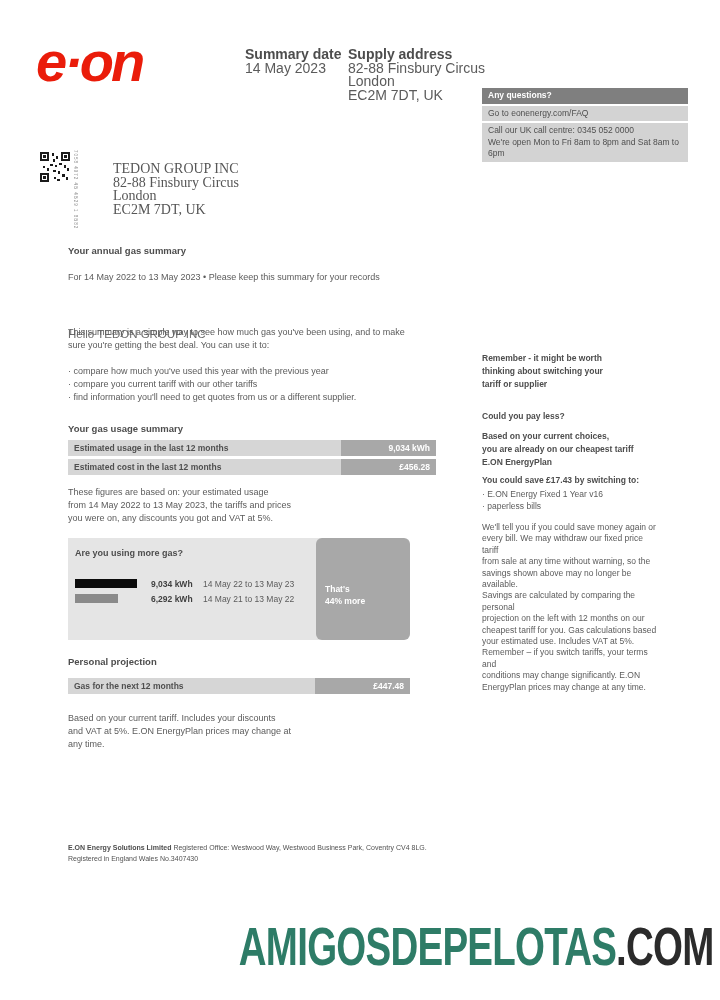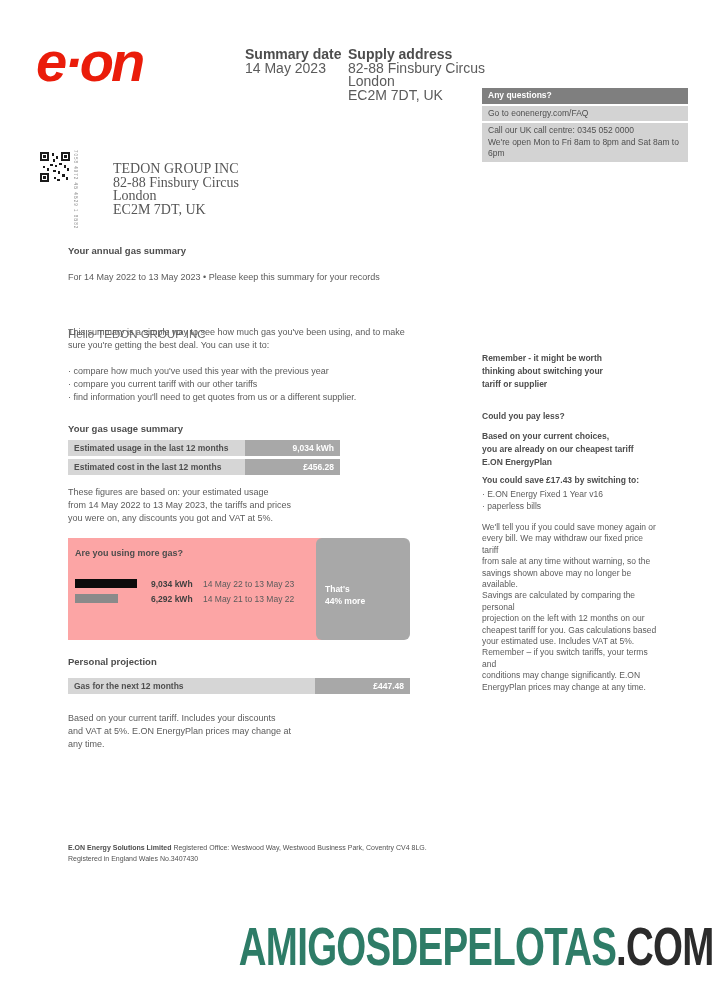--- a/index.html
+++ b/index.html
@@ -34,21 +34,21 @@
 
   .bullets{font-size:9px;line-height:13px;color:#5b5b5b;}
   .bullets div::before{content:"·  ";}
 
   
   .trow{display:flex;margin-bottom:3px;font-size:8.5px;font-weight:bold;}
   .trow .lbl{flex:1;background:#d6d6d6;color:#4f4f4f;padding:3px 6px;}
   .trow .val{width:83px;background:#a8a8a8;color:#ffffff;padding:3px 6px;text-align:right;}
 
   
-  .cmp{left:68px;top:538px;width:269px;height:102px;background:#fca5a5;}
+  .cmp{left:68px;top:538px;width:269px;height:102px;background:#e5e5e5;}
   .cmp .title{font-size:9px;font-weight:bold;color:#4d4d4d;padding:10px 0 0 7px;}
   .cmp .brow{display:flex;align-items:center;height:15px;padding-left:7px;font-size:8.5px;}
   .cmp .track{width:62px;margin-right:14px;}
   .cmp .bar{height:9px;}
   .cmp .bar.b1{background:#0b0b0b;}
   .cmp .bar.b2{background:#8a8a8a;}
   .cmp .kwh{width:52px;font-weight:bold;color:#3f3f3f;}
   .cmp .period{color:#5b5b5b;}
   .badge{left:316px;top:538px;width:94px;height:102px;background:#a8a8a8;color:#ffffff;
          font-size:8.5px;font-weight:bold;line-height:12px;box-sizing:border-box;
@@ -139,21 +139,21 @@
   <div class="abs p" style="left:68px;top:326px;width:348px;">This summary is a simple way to see how much gas you've been using, and to make sure you're getting the best deal. You can use it to:</div>
 
   <div class="abs bullets" style="left:68px;top:365px;">
     <div>compare how much you've used this year with the previous year</div>
     <div>compare you current tariff with our other tariffs</div>
     <div>find information you'll need to get quotes from us or a different supplier.</div>
   </div>
 
   <div class="abs h1" style="left:68px;top:423px;">Your gas usage summary</div>
 
-  <div class="abs" style="left:68px;top:440px;width:272px;">
+  <div class="abs" style="left:68px;top:440px;width:368px;">
     <div class="trow">
       <div class="lbl">Estimated usage in the last 12 months</div>
       <div class="val">9,034 kWh</div>
     </div>
     <div class="trow">
       <div class="lbl">Estimated cost in the last 12 months</div>
       <div class="val">£456.28</div>
     </div>
   </div>
 

